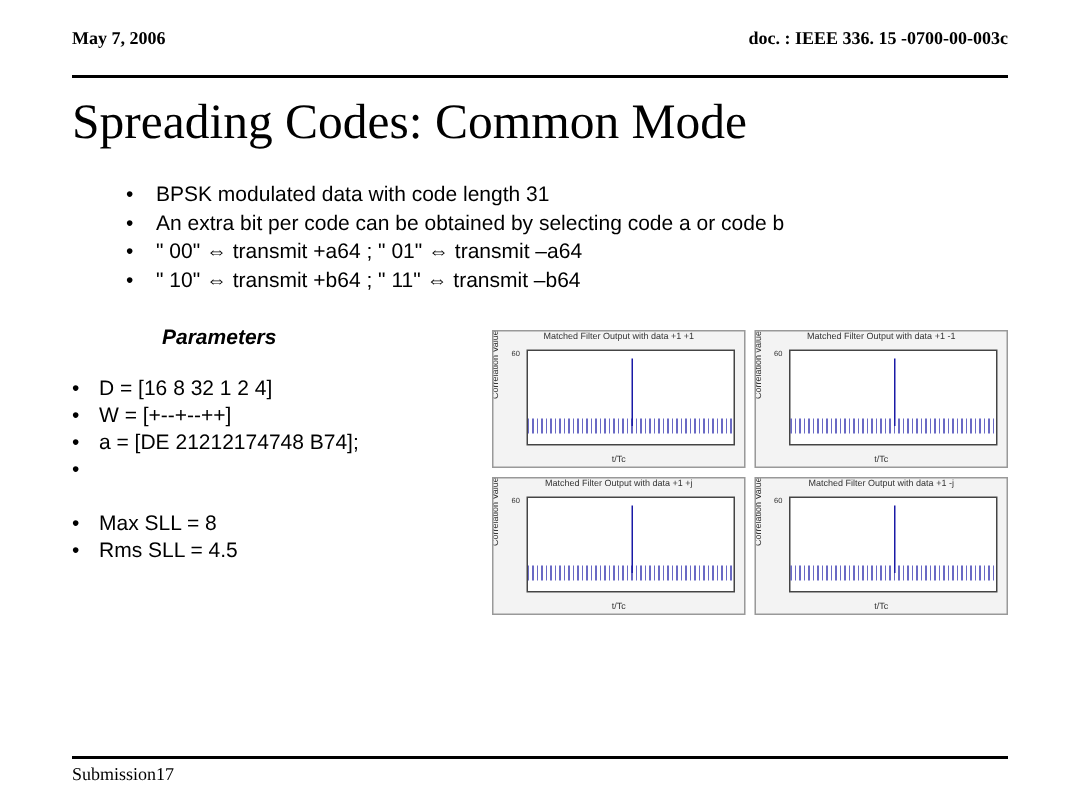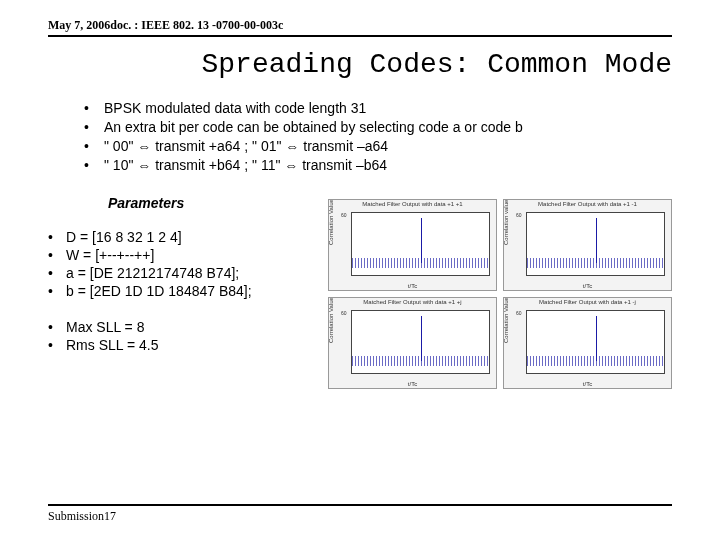--- a/index.html
+++ b/index.html
@@ -7,35 +7,34 @@
     width: 720px;
     height: 540px;
     background: #fff;
     font-family: "Times New Roman", serif;
     color: #000;
     position: relative;
     padding: 18px 48px 18px 48px;
   }
   .header-row {
     display: flex;
-    justify-content: flex-start;
+    justify-content: space-between;
     font-size: 12px;
     font-weight: bold;
-    padding-bottom: 2px;
+    padding-bottom: 17px;
   }
   .header-rule {
     border-top: 2px solid #000;
     margin-bottom: 12px;
   }
   .title {
-    text-align: right;
-    font-size: 28px;
+    text-align: left;
+    font-size: 33px;
     font-weight: normal;
     margin-bottom: 20px;
-    font-family: Liberation Mono, monospace;
   }
   .bullets1 {
     font-family: Arial, sans-serif;
     font-size: 14px;
     margin-left: 36px;
     margin-bottom: 22px;
   }
   .bullets1 .row {
     display: flex;
     align-items: baseline;
@@ -149,21 +148,21 @@
     left: 48px; right: 48px; bottom: 16px;
     display: flex;
     font-size: 12px;
   }
 </style>
 </head>
 <body>
 
 <div class="header-row">
   <span>May 7, 2006</span>
-  <span>doc. : IEEE 802. 13 -0700-00-003c</span>
+  <span>doc. : IEEE 336. 15 -0700-00-003c</span>
 </div>
 <div class="header-rule"></div>
 
 <h1 class="title">Spreading Codes: Common Mode</h1>
 
 <div class="bullets1">
   <div class="row">
       <span class="dot">•</span>
       <span>BPSK modulated data with code length 31</span>
     </div>
@@ -192,21 +191,20 @@
     <div class="row">
         <span class="dot">•</span>
         <span>W = [+--+--++]</span>
       </div>
     <div class="row">
         <span class="dot">•</span>
         <span>a  = [DE 21212174748 B74];</span>
       </div>
     <div class="row">
         <span class="dot">•</span>
-        <span>b  = [2ED 1D 1D 184847 B84];</span>
       </div>
     <div class="gap"></div>
     <div class="row">
         <span class="dot">•</span>
         <span>Max SLL = 8</span>
       </div>
     <div class="row">
         <span class="dot">•</span>
         <span>Rms SLL = 4.5</span>
       </div>

